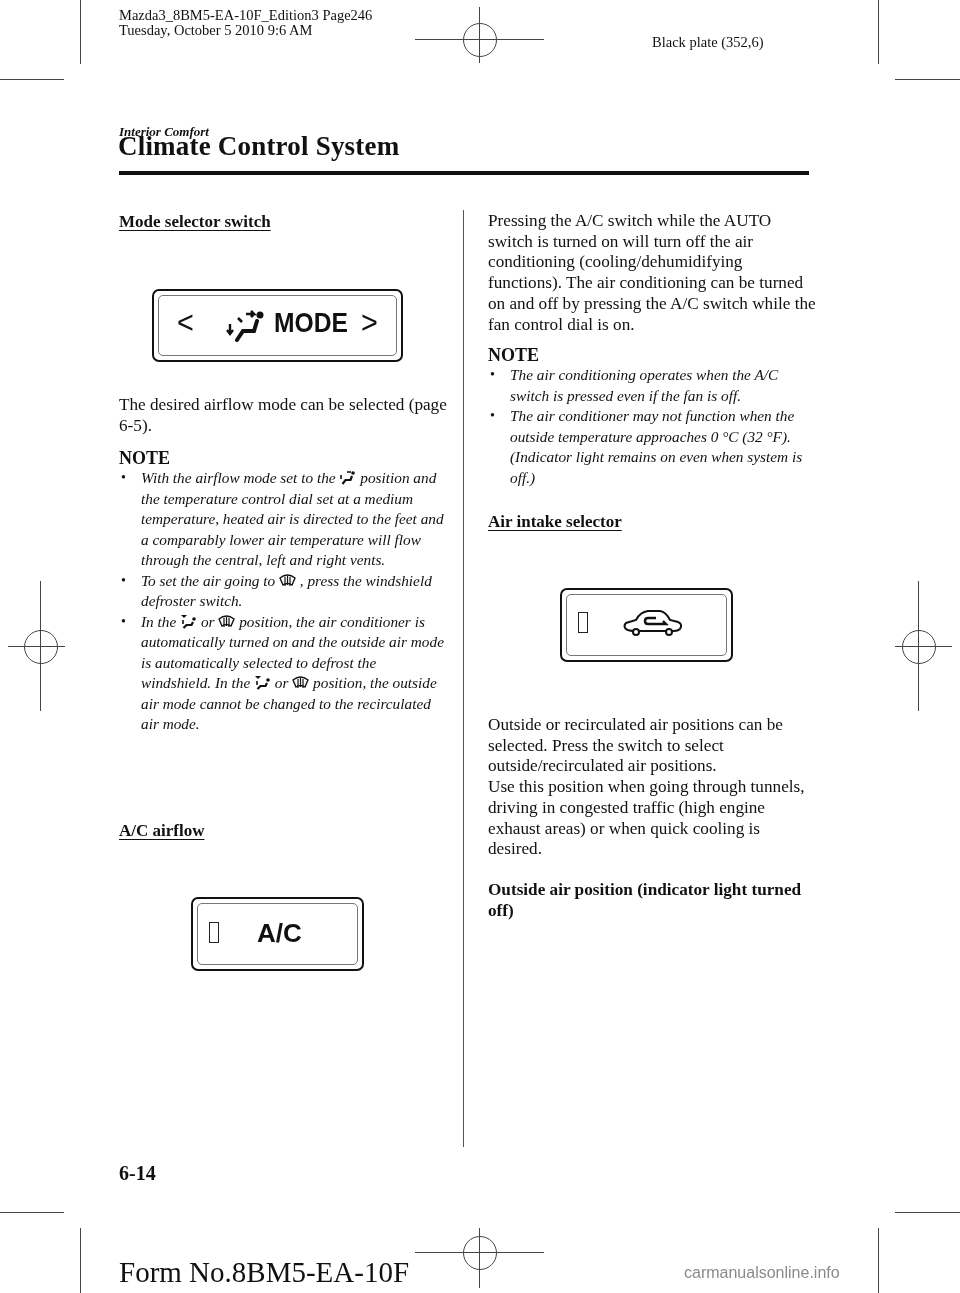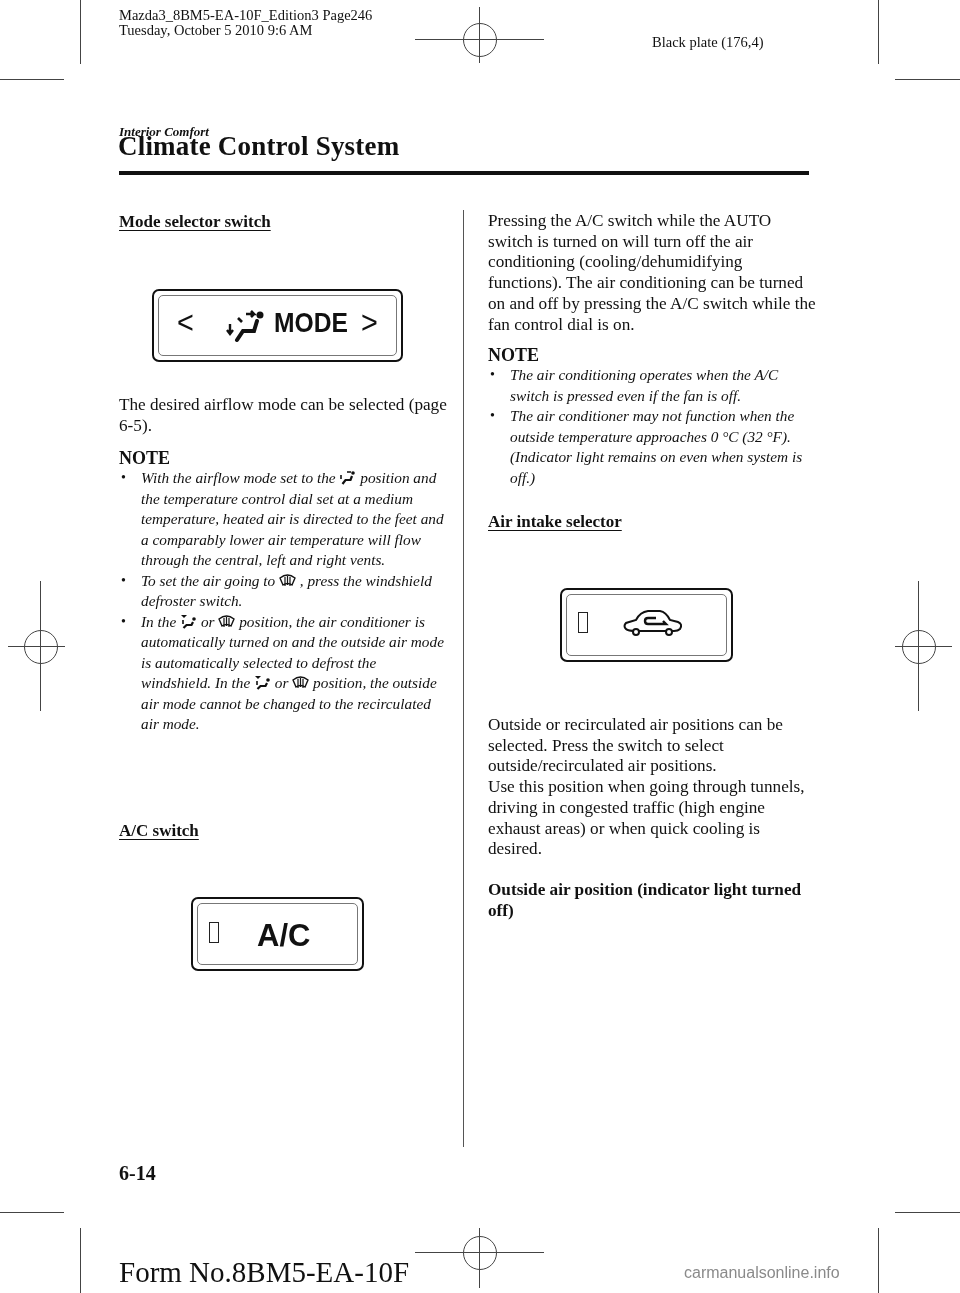--- a/index.html
+++ b/index.html
@@ -74,21 +74,21 @@
 
   <div class="mark-line" style="left:918px;top:581px;width:1px;height:130px;"></div>
   <div class="mark-line" style="left:895px;top:646px;width:57px;height:1px;"></div>
   <div class="reg" style="left:902px;top:630px;"></div>
 </div>
 
 <div class="hdr-meta">
   <div>Mazda3_8BM5-EA-10F_Edition3 Page246</div>
   <div>Tuesday, October 5 2010 9:6 AM</div>
 </div>
-<div class="hdr-plate">Black plate (176,4)</div>
+<div class="hdr-plate">Black plate (352,6)</div>
 
 <div class="section-kicker">Interior Comfort</div>
 <div class="page-title">Climate Control System</div>
 <div class="title-rule"></div>
 
 <div class="col-divider"></div>
 
 <div class="col col-left">
   <div class="sub-head">Mode selector switch</div>
 </div>
@@ -139,26 +139,26 @@
           <path d="M13 8 l-1.5 3 h-5 l-3 3" stroke="#111" stroke-width="2.2" fill="none"></path>
           <path d="M3 6 v4" stroke="#111" stroke-width="1.6"></path>
         </svg><span> or </span><svg class="inline-icon" viewBox="0 0 17 15">
           <path d="M1 5 Q8.5 -1 16 5 L13 12 Q8.5 9 4 12 Z" stroke="#111" stroke-width="1.4" fill="none"></path>
           <path d="M6 4 v9 M8.5 3 v9 M11 4 v9" stroke="#111" stroke-width="1.2"></path>
         </svg><span>  position, the outside air mode cannot be changed to the recirculated air mode.</span>
     </li>
   </ul>
 </div>
 
-<div class="sub-head" style="position:absolute;left:119px;top:819px;">A/C switch</div>
+<div class="sub-head" style="position:absolute;left:119px;top:819px;">A/C airflow</div>
 
 <div class="switch-outer" style="left:191px;top:897px;width:173px;height:74px;">
   <div class="switch-inner"></div>
   <div class="indicator" style="left:16px;top:23px;"></div>
-  <span class="switch-label" style="left:64px;top:19px;font-size:31px;">A/C</span>
+  <span class="switch-label" style="left:64px;top:19px;font-size:26px;">A/C</span>
 </div>
 
 <div class="col col-right" style="width:330px;">
   <p class="body-text">Pressing the A/C switch while the AUTO switch is turned on will turn off the air conditioning (cooling/dehumidifying functions). The air conditioning can be turned on and off by pressing the A/C switch while the fan control dial is on.</p>
   <div class="note-label">NOTE</div>
   <ul class="note-list">
     <li>The air conditioning operates when the A/C switch is pressed even if the fan is off.</li>
     <li>The air conditioner may not function when the outside temperature approaches 0 °C (32 °F). (Indicator light remains on even when system is off.)</li>
   </ul>
 </div>

